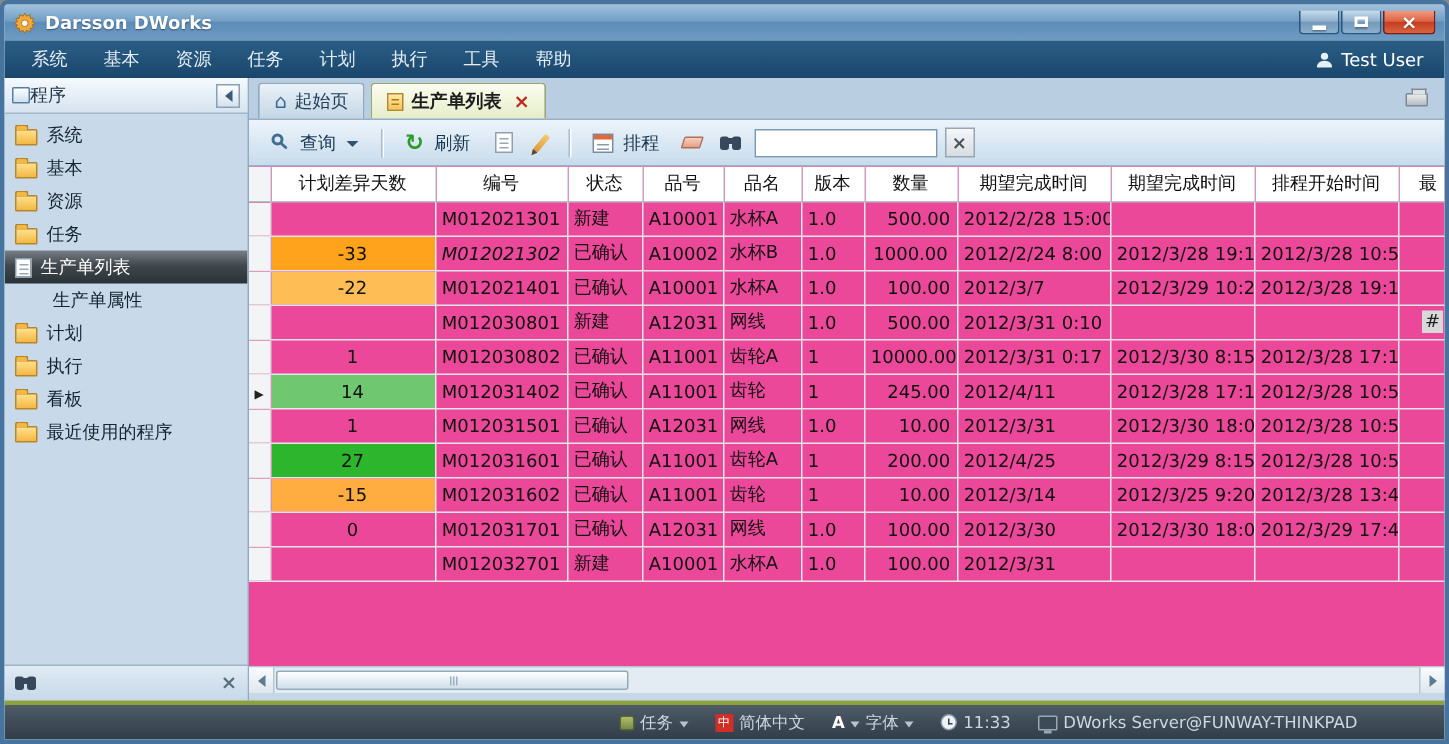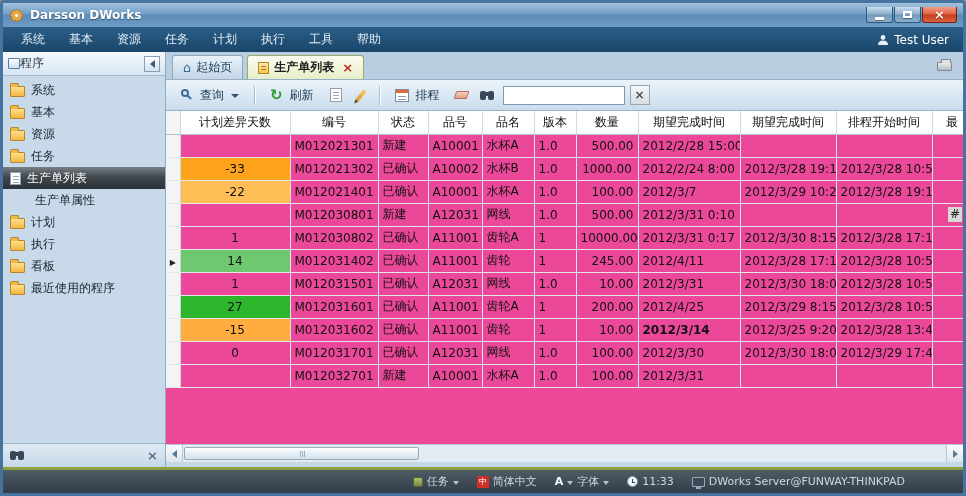--- a/index.html
+++ b/index.html
@@ -362,21 +362,21 @@
                 <td style="text-align: left;">1.0</td>
                 <td style="text-align: right;">500.00</td>
                 <td style="text-align: left;">2012/2/28 15:00</td>
                 <td style="text-align: left;"></td>
                 <td style="text-align: left;"></td>
                 <td style="text-align: left;"></td>
               </tr>
               <tr>
                 <td class="sel"></td>
                 <td class="diff" style="background: rgb(255, 162, 28);">-33</td>
-                <td style="text-align: left;">M012021302</td>
+                <td style="text-align: left; font-style: italic;">M012021302</td>
                 <td style="text-align: left;">已确认</td>
                 <td style="text-align: left;">A10002</td>
                 <td style="text-align: left;">水杯B</td>
                 <td style="text-align: left;">1.0</td>
                 <td style="text-align: center;">1000.00</td>
                 <td style="text-align: left;">2012/2/24 8:00</td>
                 <td style="text-align: left;">2012/3/28 19:10</td>
                 <td style="text-align: left;">2012/3/28 10:52</td>
                 <td style="text-align: left;"></td>
               </tr>
@@ -466,21 +466,21 @@
               </tr>
               <tr>
                 <td class="sel"></td>
                 <td class="diff" style="background: rgb(255, 172, 64);">-15</td>
                 <td style="text-align: left;">M012031602</td>
                 <td style="text-align: left;">已确认</td>
                 <td style="text-align: left;">A11001</td>
                 <td style="text-align: left;">齿轮</td>
                 <td style="text-align: left;">1</td>
                 <td style="text-align: right;">10.00</td>
-                <td style="text-align: left; font-weight: bold;">2012/3/14</td>
+                <td style="text-align: left;">2012/3/14</td>
                 <td style="text-align: left;">2012/3/25 9:20</td>
                 <td style="text-align: left;">2012/3/28 13:40</td>
                 <td style="text-align: left;"></td>
               </tr>
               <tr>
                 <td class="sel"></td>
                 <td class="diff">0</td>
                 <td style="text-align: left;">M012031701</td>
                 <td style="text-align: left;">已确认</td>
                 <td style="text-align: left;">A12031</td>

